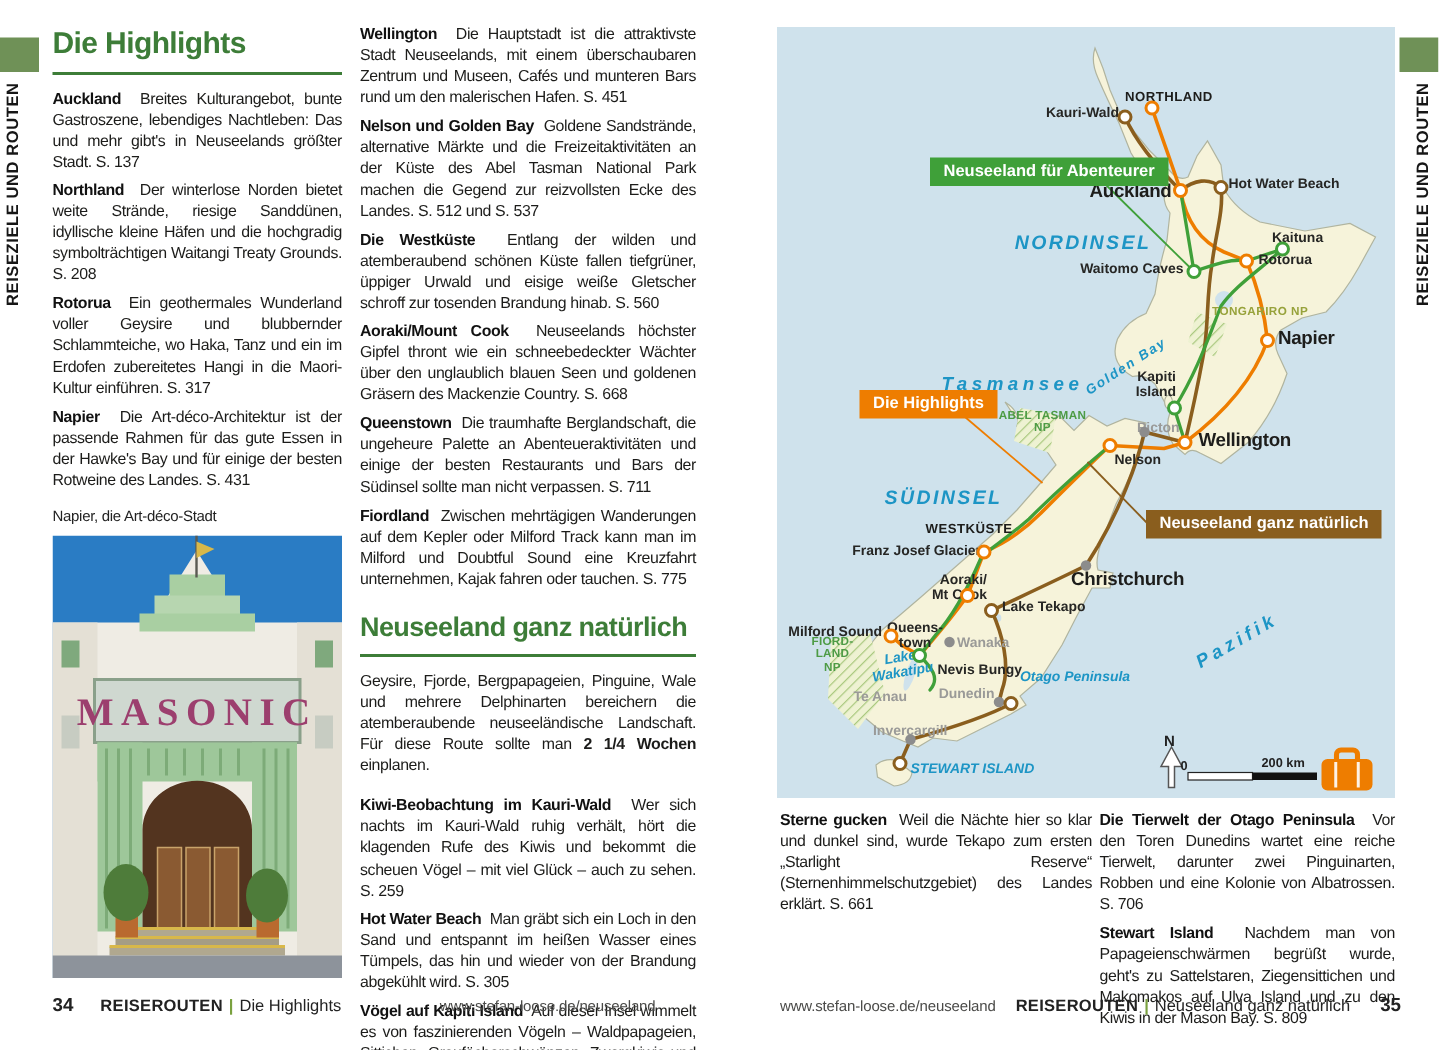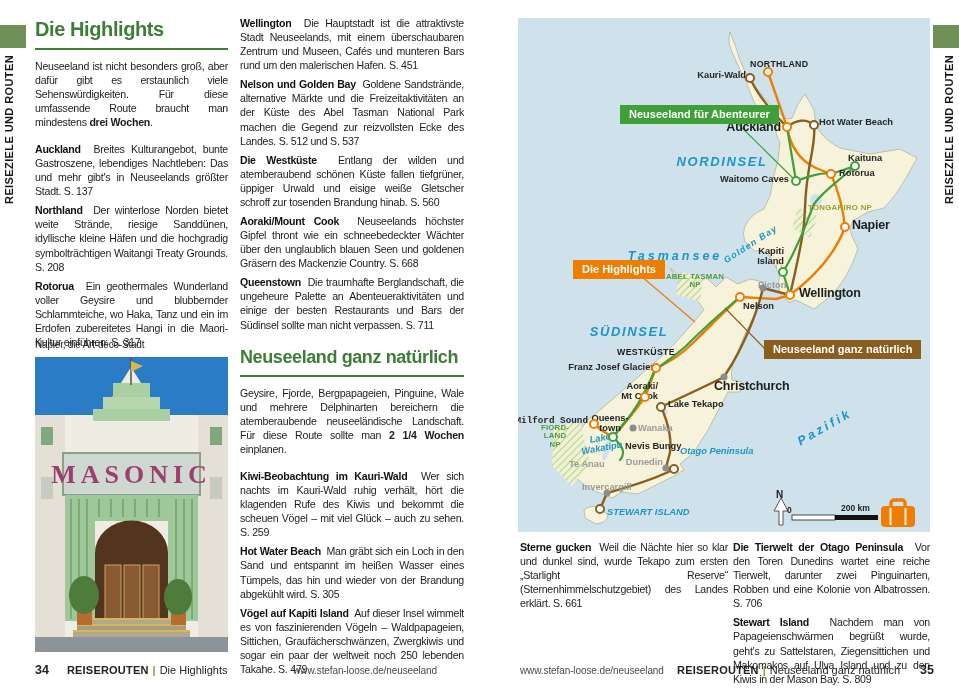--- a/index.html
+++ b/index.html
@@ -65,21 +65,20 @@
 </head>
 <body>
 
 <div class="tab left"></div>
 <div class="tab right"></div>
 <div class="vlabel left">REISEZIELE UND ROUTEN</div>
 <div class="vlabel right">REISEZIELE UND ROUTEN</div>
 
 <div class="col" id="col1">
   <h2 class="sec-title">Die Highlights</h2>
-  <p class="intro"><span>Neuseeland ist nicht besonders groß, aber dafür gibt es erstaunlich viele Sehenswürdigkeiten. Für diese umfassende Route braucht man mindestens </span><b>drei Wochen</b><span>.</span></p>
   <div id="entries-highlights">
       <p class="entry"><b>Auckland</b>&nbsp; Breites Kulturangebot, bunte Gastroszene, lebendiges Nachtleben: Das und mehr gibt's in Neuseelands größter Stadt. S. 137</p>
       <p class="entry"><b>Northland</b>&nbsp; Der winterlose Norden bietet weite Strände, riesige Sanddünen, idyllische kleine Häfen und die hochgradig symbolträchtigen Waitangi Treaty Grounds. S. 208</p>
       <p class="entry"><b>Rotorua</b>&nbsp; Ein geothermales Wunderland voller Geysire und blubbernder Schlammteiche, wo Haka, Tanz und ein im Erdofen zubereitetes Hangi in die Maori-Kultur einführen. S. 317</p>
       <p class="entry"><b>Napier</b>&nbsp; Die Art-déco-Architektur ist der passende Rahmen für das gute Essen in der Hawke's Bay und für einige der besten Rotweine des Landes. S. 431</p>
     </div>
 </div>
 
 <div id="photo-cap">Napier, die Art-déco-Stadt</div>
 <svg id="photo" viewBox="0 0 193 295" preserveAspectRatio="none">
@@ -137,20 +136,21 @@
   </g>
 </svg>
 
 <div class="col" id="col2">
   <div id="entries-col2">
       <p class="entry"><b>Wellington</b>&nbsp; Die Hauptstadt ist die attraktivste Stadt Neuseelands, mit einem überschaubaren Zentrum und Museen, Cafés und munteren Bars rund um den malerischen Hafen. S. 451</p>
       <p class="entry"><b>Nelson und Golden Bay</b>&nbsp; Goldene Sandstrände, alternative Märkte und die Freizeitaktivitäten an der Küste des Abel Tasman National Park machen die Gegend zur reizvollsten Ecke des Landes. S. 512 und S. 537</p>
       <p class="entry"><b>Die Westküste</b>&nbsp; Entlang der wilden und atemberaubend schönen Küste fallen tiefgrüner, üppiger Urwald und eisige weiße Gletscher schroff zur tosenden Brandung hinab. S. 560</p>
       <p class="entry"><b>Aoraki/Mount Cook</b>&nbsp; Neuseelands höchster Gipfel thront wie ein schneebedeckter Wächter über den unglaublich blauen Seen und goldenen Gräsern des Mackenzie Country. S. 668</p>
       <p class="entry"><b>Queenstown</b>&nbsp; Die traumhafte Berglandschaft, die ungeheure Palette an Abenteueraktivitäten und einige der besten Restaurants und Bars der Südinsel sollte man nicht verpassen. S. 711</p>
+      <p class="entry"><b>Fiordland</b>&nbsp; Zwischen mehrtägigen Wanderungen auf dem Kepler oder Milford Track kann man im Milford und Doubtful Sound eine Kreuzfahrt unternehmen, Kajak fahren oder tauchen. S. 775</p>
     </div>
   <h2 class="sec-title small">Neuseeland ganz natürlich</h2>
   <p class="intro"><span>Geysire, Fjorde, Bergpapageien, Pinguine, Wale und mehrere Delphinarten bereichern die atemberaubende neuseeländische Landschaft. Für diese Route sollte man </span><b>2 1/4 Wochen</b><span> einplanen.</span></p>
   <div id="entries-natural">
       <p class="entry"><b>Kiwi-Beobachtung im Kauri-Wald</b>&nbsp; Wer sich nachts im Kauri-Wald ruhig verhält, hört die klagenden Rufe des Kiwis und bekommt die scheuen Vögel – mit viel Glück – auch zu sehen. S. 259</p>
       <p class="entry"><b>Hot Water Beach</b>&nbsp; Man gräbt sich ein Loch in den Sand und entspannt im heißen Wasser eines Tümpels, das hin und wieder von der Brandung abgekühlt wird. S. 305</p>
       <p class="entry"><b>Vögel auf Kapiti Island</b>&nbsp; Auf dieser Insel wimmelt es von faszinierenden Vögeln – Waldpapageien, Sittichen, Graufächerschwänzen, Zwergkiwis und sogar ein paar der weltweit noch 250 lebenden Takahe. S. 479</p>
     </div>
 </div>
 
@@ -212,21 +212,21 @@
       <span class="mlabel sea-sm" style="left: 233px; top: 222px; transform: translateX(-50%) rotate(-33deg); text-align: center;">Golden Bay</span>
       <span class="mlabel sea" style="left: 157px; top: 204px; transform: translateX(-50%); text-align: center; margin-top: 28px;">Tasmansee</span>
       <span class="mlabel sea-big" style="left: 204px; top: 137px; transform: translateX(-50%); text-align: center;">NORDINSEL</span>
       <span class="mlabel sea-big" style="left: 111px; top: 307px; transform: translateX(-50%); text-align: center;">SÜDINSEL</span>
       <span class="mlabel caps" style="left: 128px; top: 330px; transform: translateX(-50%); text-align: center;">WESTKÜSTE</span>
       <span class="mlabel city" style="left: 136px; top: 344px; transform: translateX(-100%); text-align: right;">Franz Josef Glacier</span>
       <span class="mlabel city-lg" style="left: 196px; top: 362px; transform: translateX(0px); text-align: left;">Christchurch</span>
       <span class="mlabel city" style="left: 140px; top: 363px; transform: translateX(-100%); text-align: right;">Aoraki/
 Mt Cook</span>
       <span class="mlabel city" style="left: 150px; top: 381px; transform: translateX(0px); text-align: left;">Lake Tekapo</span>
-      <span class="mlabel city" style="left: 70px; top: 398px; transform: translateX(-100%); text-align: left; font-family: Liberation Mono, monospace;">Milford Sound</span>
+      <span class="mlabel city" style="left: 70px; top: 398px; transform: translateX(-100%); text-align: left;">Milford Sound</span>
       <span class="mlabel city" style="left: 92px; top: 395px; transform: translateX(-50%); text-align: center;">Queens-
 town</span>
       <span class="mlabel gray" style="left: 120px; top: 405px; transform: translateX(0px); text-align: left;">Wanaka</span>
       <span class="mlabel water-name" style="left: 83px; top: 415px; transform: translateX(-50%) rotate(-10deg); text-align: center;">Lake
 Wakatipu</span>
       <span class="mlabel city" style="left: 107px; top: 423px; transform: translateX(0px); text-align: left;">Nevis Bungy</span>
       <span class="mlabel np" style="left: 37px; top: 406px; transform: translateX(-50%); text-align: center;">FIORD-
 LAND
 NP</span>
       <span class="mlabel gray" style="left: 51px; top: 441px; transform: translateX(0px); text-align: left;">Te Anau</span>

